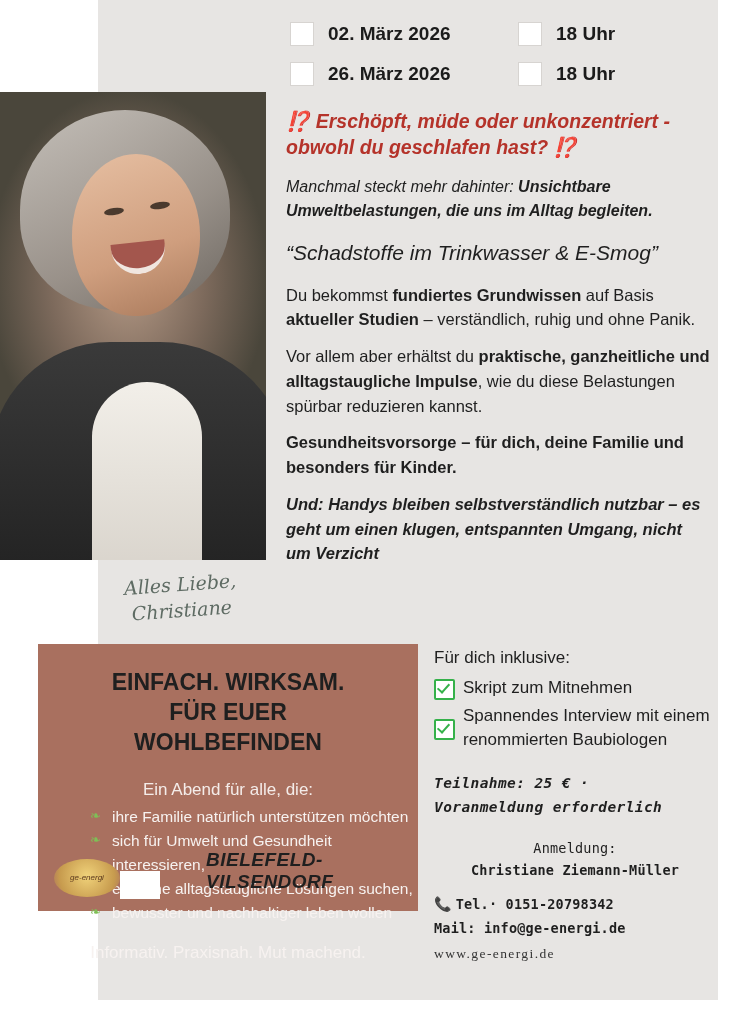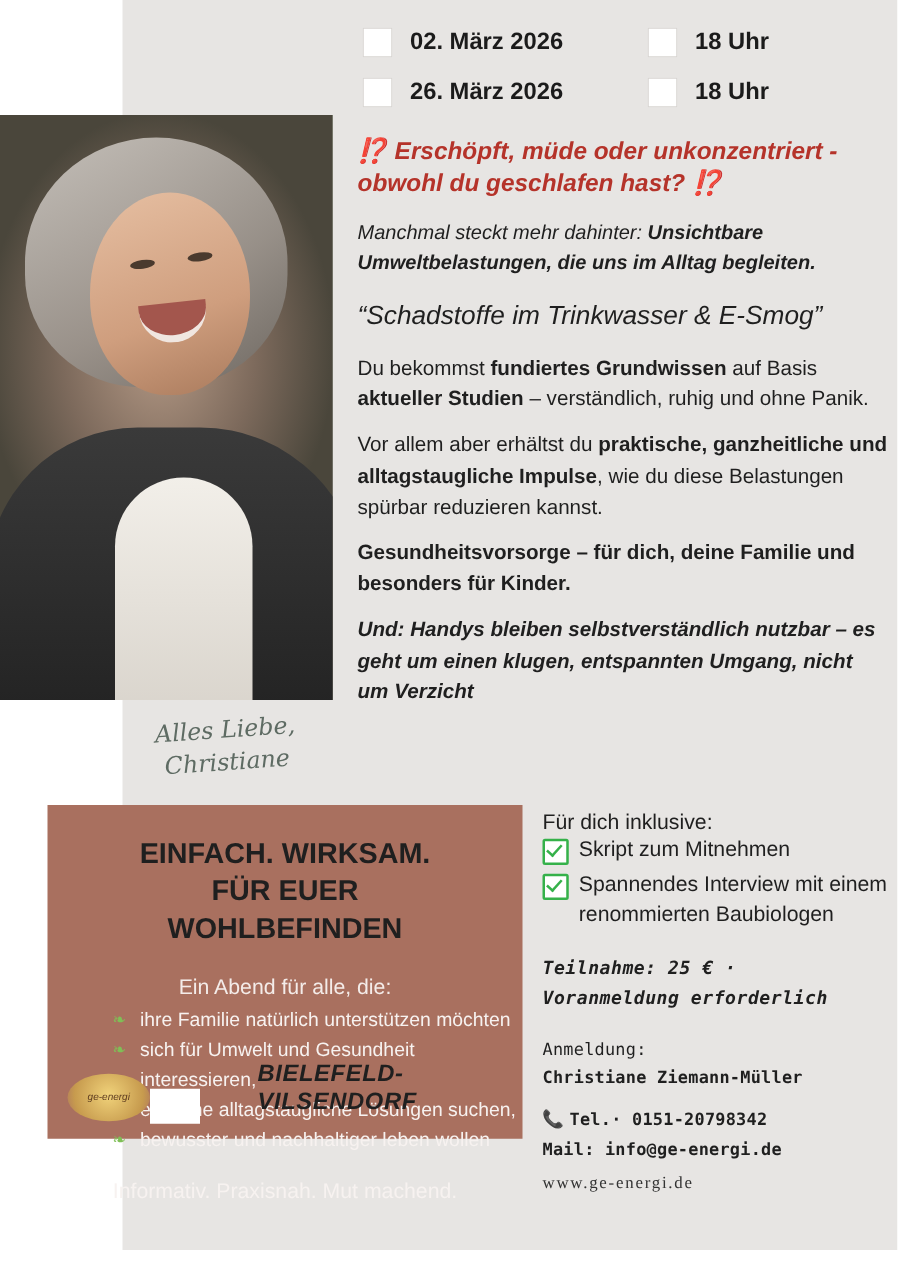--- a/index.html
+++ b/index.html
@@ -289,27 +289,28 @@
   
   .col-bottom-right {
     position: absolute;
     left: 434px;
     top: 648px;
     width: 282px;
     color: #1f1f1f;
   }
   .inkl-head {
     font-size: 17px;
+    margin-bottom: 8px;
   }
   .inkl-item {
     font-size: 17px;
     line-height: 1.42;
     margin-bottom: 4px;
     display: flex;
-    align-items: flex-start;
+    align-items: center;
   }
   .check {
     flex: 0 0 auto;
     width: 17px; height: 17px;
     background: #ffffff;
     border: 2px solid #35b14a;
     border-radius: 2px;
     margin: 3px 8px 0 0;
     position: relative;
   }
@@ -330,20 +331,21 @@
     line-height: 1.6;
     margin-top: 20px;
     letter-spacing: .4px;
   }
   .anmeldung {
     font-family: "DejaVu Sans Mono", monospace;
     font-size: 13.5px;
     line-height: 1.65;
     margin-top: 18px;
     letter-spacing: .2px;
+    text-align: center;
   }
   .anmeldung .name { font-weight: bold; }
   .contact {
     font-family: "DejaVu Sans Mono", monospace;
     font-size: 13.5px;
     line-height: 1.7;
     margin-top: 12px;
     letter-spacing: .2px;
   }
   .contact .bold { font-weight: bold; }

